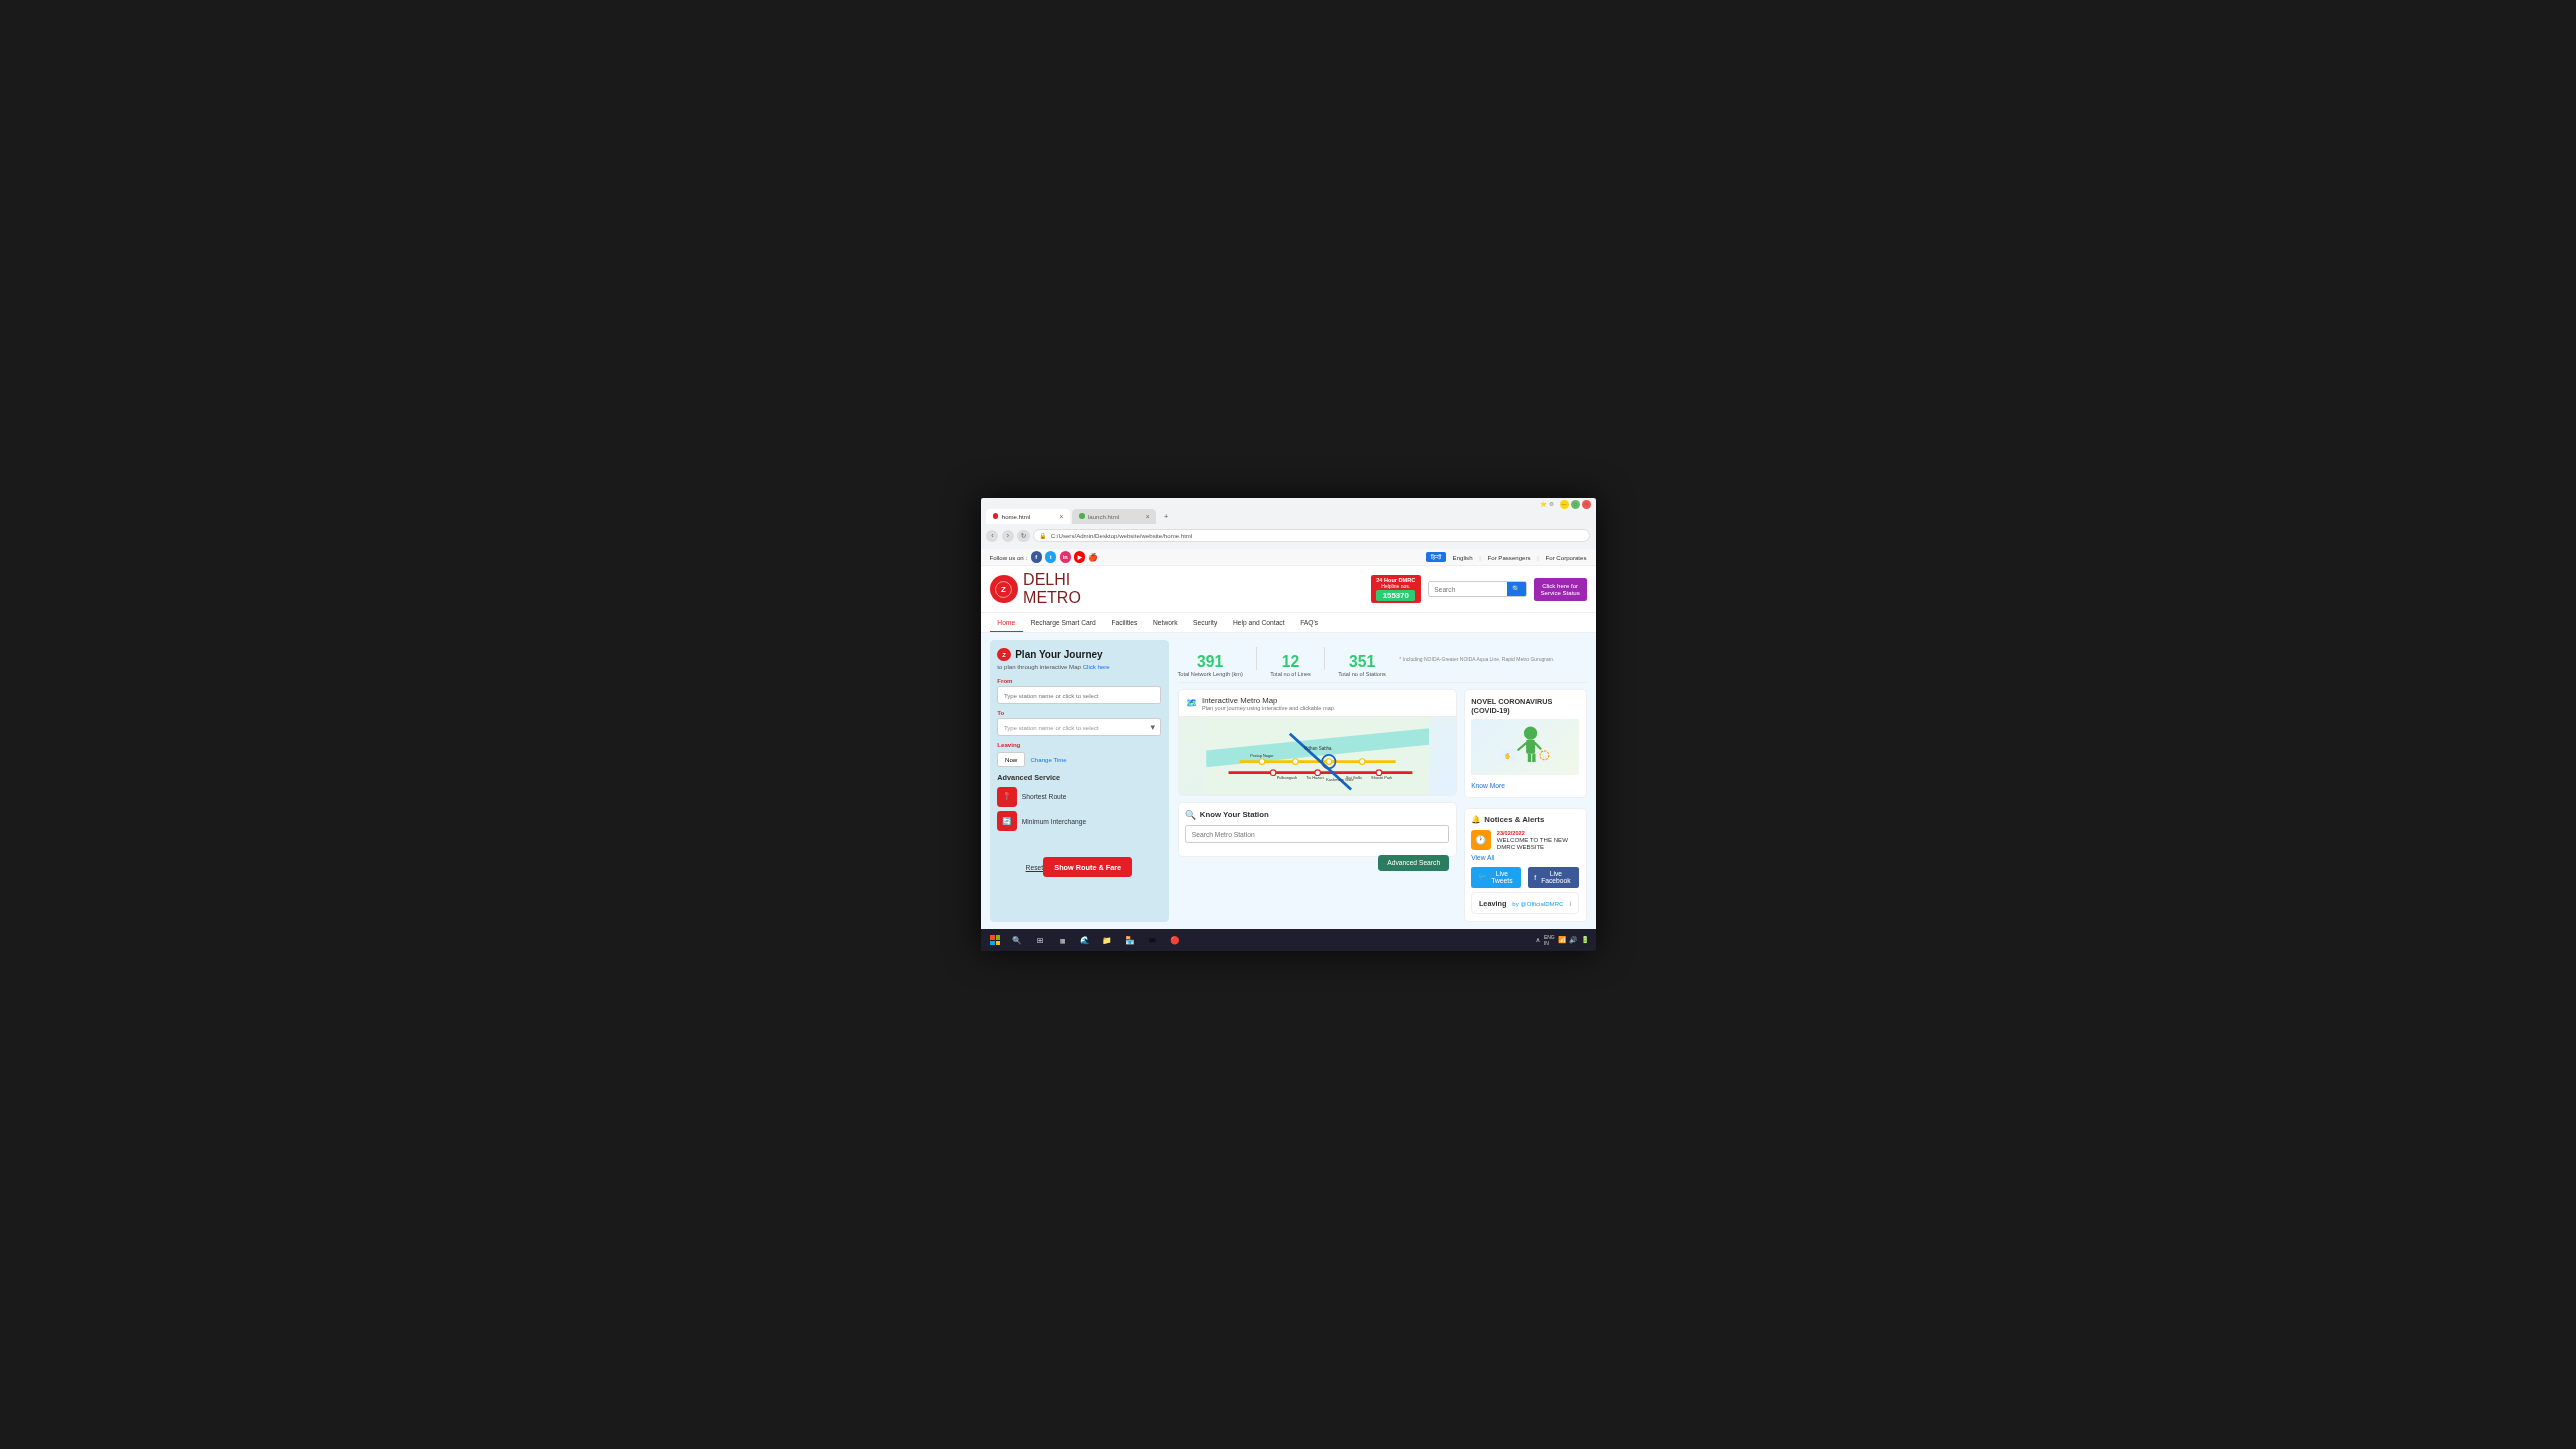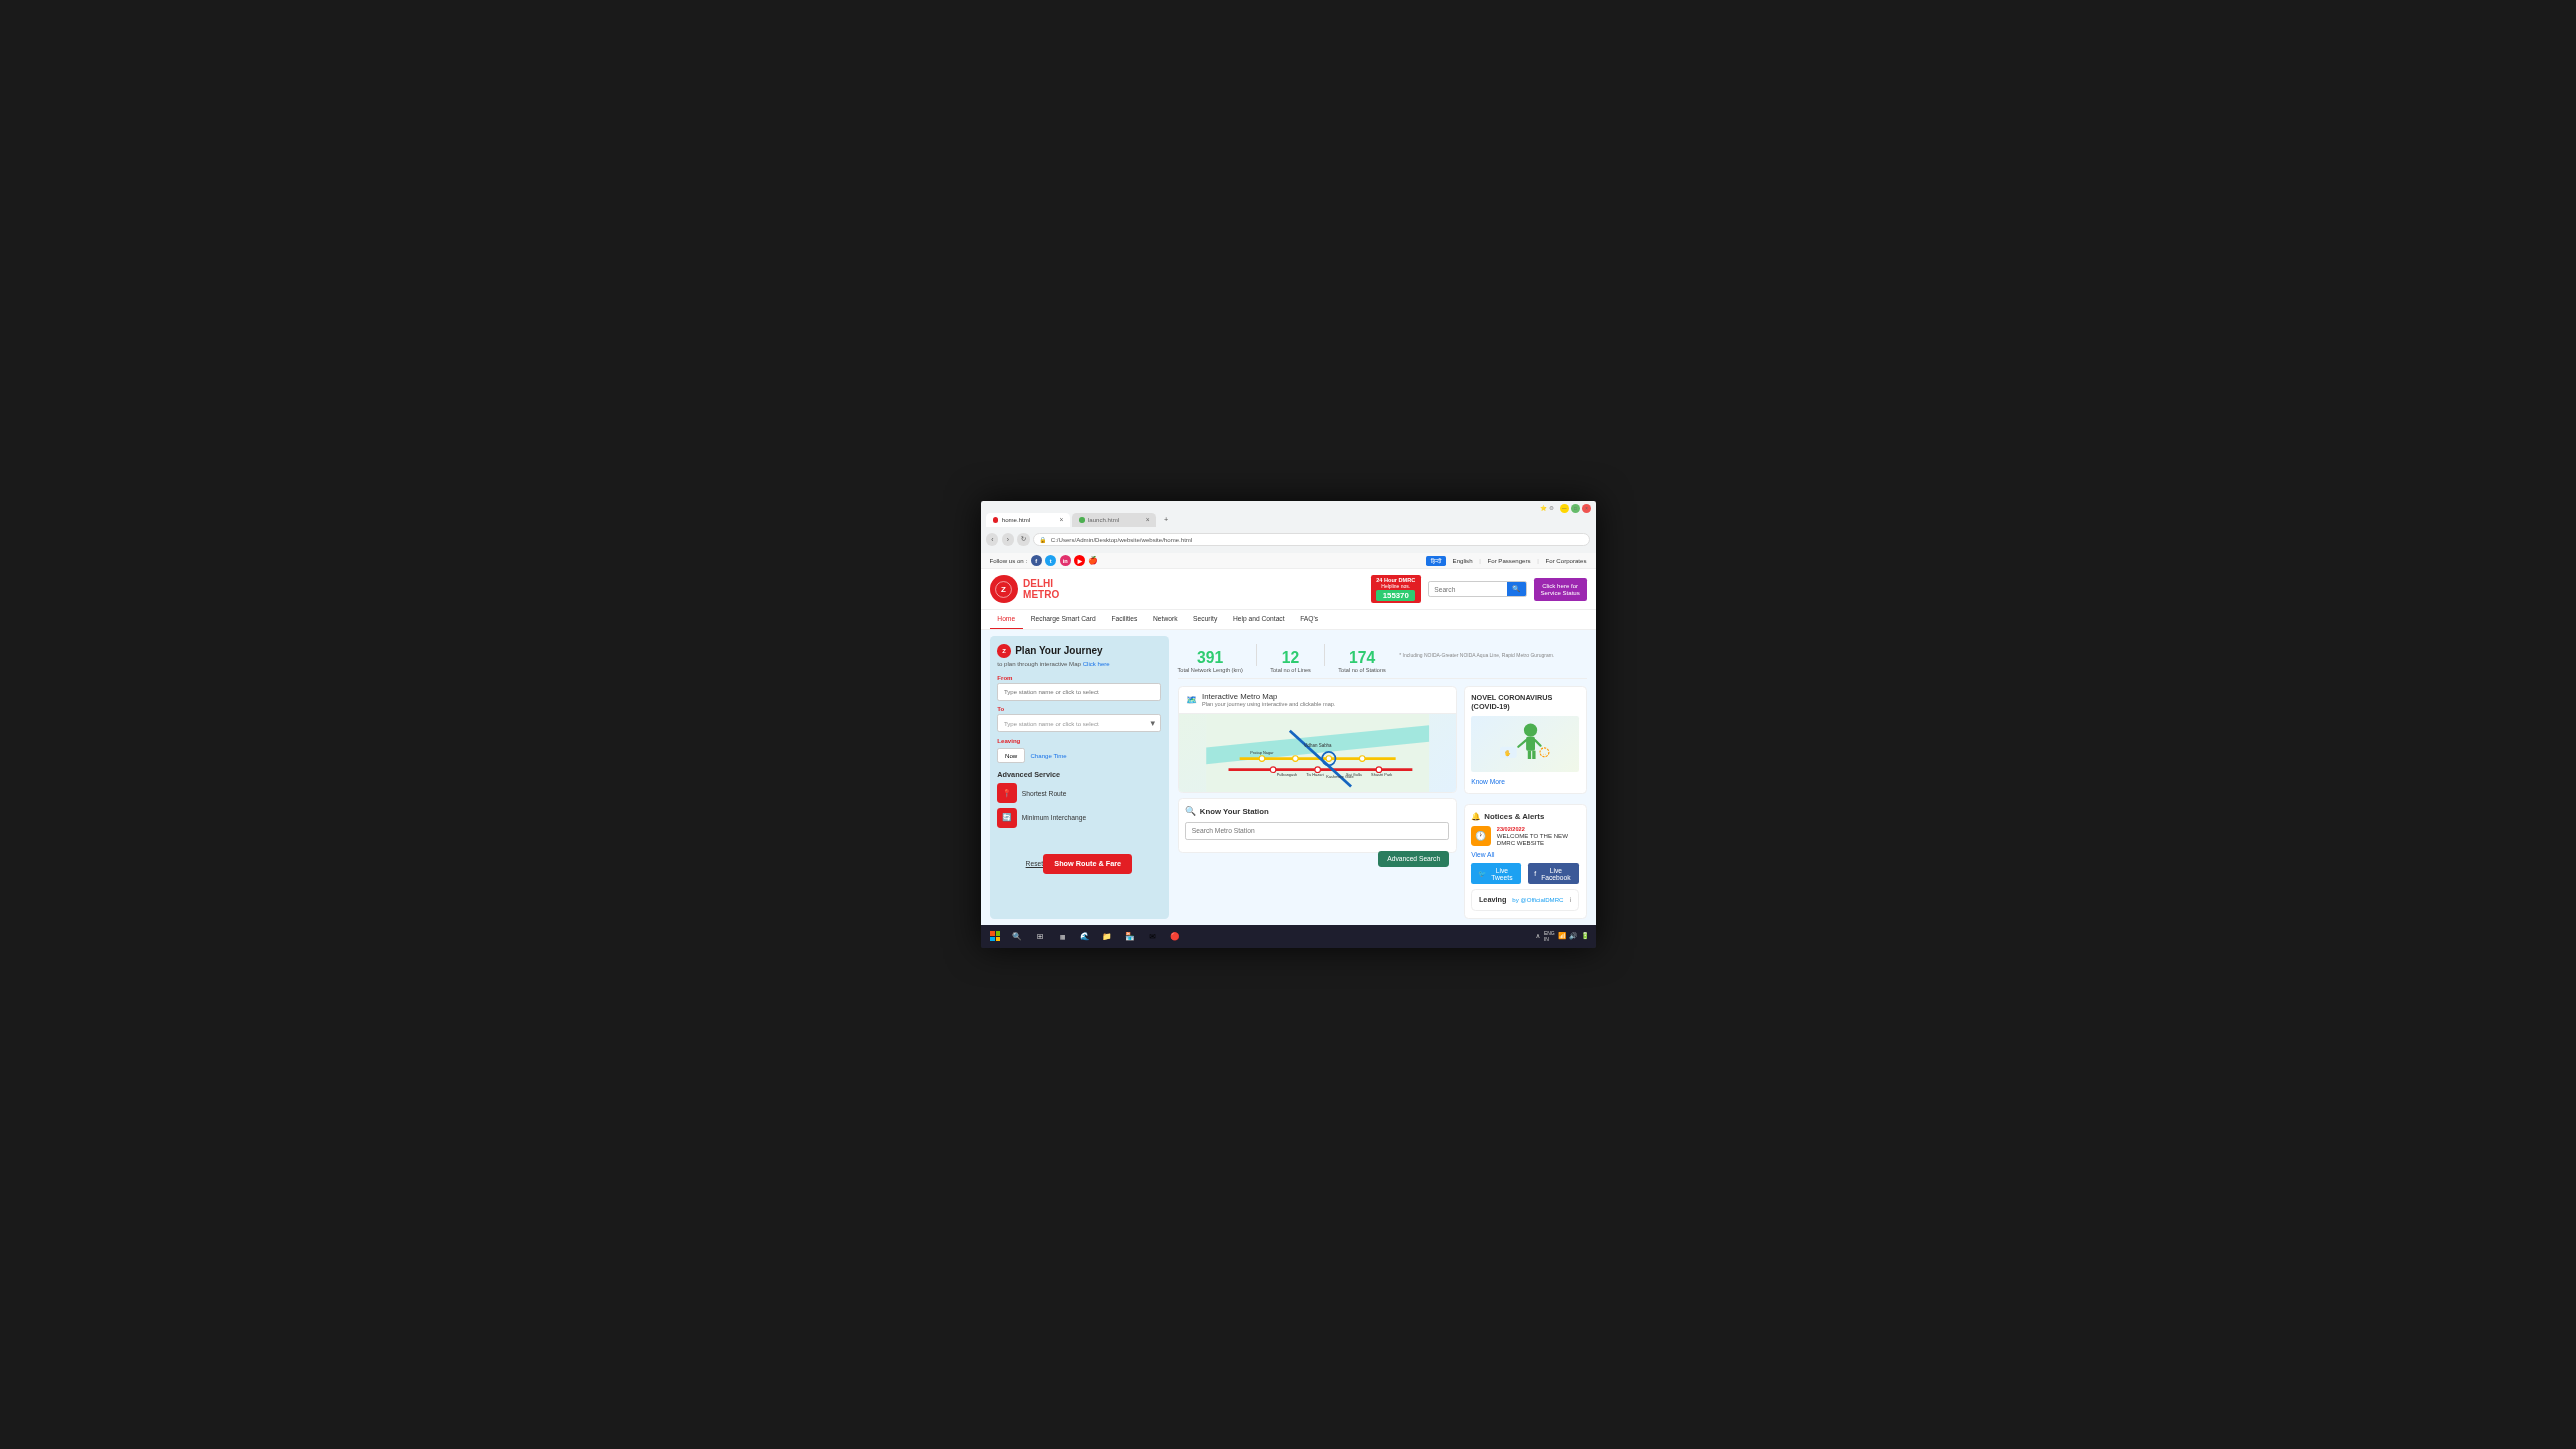--- a/index.html
+++ b/index.html
@@ -140,23 +140,23 @@
       border-radius: 50%;
       background: #e31e24;
       display: flex;
       align-items: center;
       justify-content: center;
       color: #fff;
       font-weight: bold;
       font-size: 10px;
     }
     .logo-text {
-      font-size: 10px;
-      font-weight: bold;
-      color: #ef4444;
+      font-size: 16px;
+      font-weight: normal;
+      color: #7f1d1d;
       line-height: 1.1;
     }
     .logo-text span { display: block; }
     .header-right {
       display: flex;
       align-items: center;
       gap: 6.7px;
     }
     .helpline-box {
       background: #e31e24;
@@ -835,21 +835,21 @@
             <div class="stat-number">391</div>
             <div class="stat-label">Total Network Length (km)</div>
           </div>
           <div class="stat-divider"></div>
           <div class="stat-item">
             <div class="stat-number">12</div>
             <div class="stat-label">Total no of Lines</div>
           </div>
           <div class="stat-divider"></div>
           <div class="stat-item">
-            <div class="stat-number">174</div>
+            <div class="stat-number">351</div>
             <div class="stat-label">Total no of Stations</div>
           </div>
           <div class="stat-note" style="flex:1; font-size:5px; color:#888;">* Including NOIDA-Greater NOIDA Aqua Line, Rapid Metro Gurugram.</div>
         </div>
 
         <div class="second-row">
 
           <div class="second-left">
 
             <div class="metro-map-panel">

